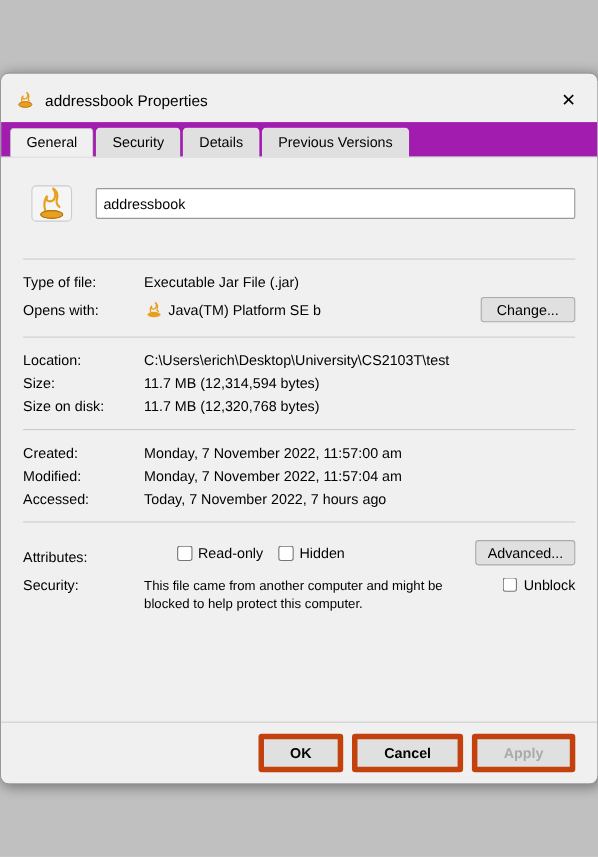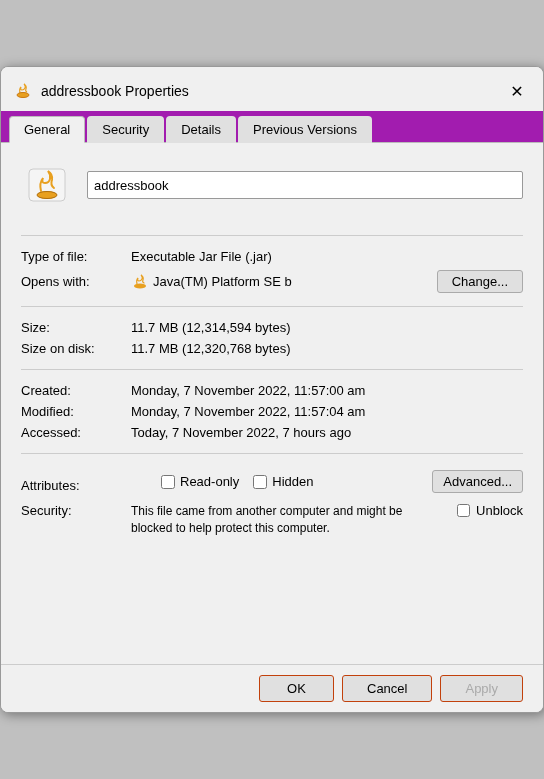--- a/index.html
+++ b/index.html
@@ -245,25 +245,26 @@
       background: #f0f0f0;
       border-top: 1px solid #ccc;
       padding: 10px 20px;
       display: flex;
       justify-content: flex-end;
       gap: 8px;
     }
     .footer-btn {
       padding: 5px 24px;
       background: #e0e0e0;
-      border: 1px solid #c2410c;
+      border: 5px solid #c2410c;
       border-radius: 3px;
       cursor: pointer;
       font-size: 13px;
       min-width: 75px;
+      font-weight: bold;
     }
     .footer-btn.default-btn {
       background: #e0e0e0;
     }
     .footer-btn:disabled {
       color: #aaa;
       cursor: default;
     }
   </style>
 </head>
@@ -322,20 +323,24 @@
             <path d="M6 11 Q5 7 7 5 Q6 8 8 8 Q10 8 11 6 Q12 4 10 2 Q13 4 12 7 Q11 9 13 10" stroke="#e8a020" fill="none" stroke-width="1.2" stroke-linecap="round"></path>
           </svg>
           <span class="app-name">Java(TM) Platform SE b</span>
         </div>
         <button class="change-btn">Change...</button>
       </div>
     </div>
 
     <hr class="divider">
 
+    <div class="info-row">
+      <span class="info-label">Location:</span>
+      <span class="info-value">C:\Users\erich\Desktop\University\CS2103T\test</span>
+    </div>
 
     <div class="info-row">
       <span class="info-label">Size:</span>
       <span class="info-value">11.7 MB (12,314,594 bytes)</span>
     </div>
 
     <div class="info-row">
       <span class="info-label">Size on disk:</span>
       <span class="info-value">11.7 MB (12,320,768 bytes)</span>
     </div>

